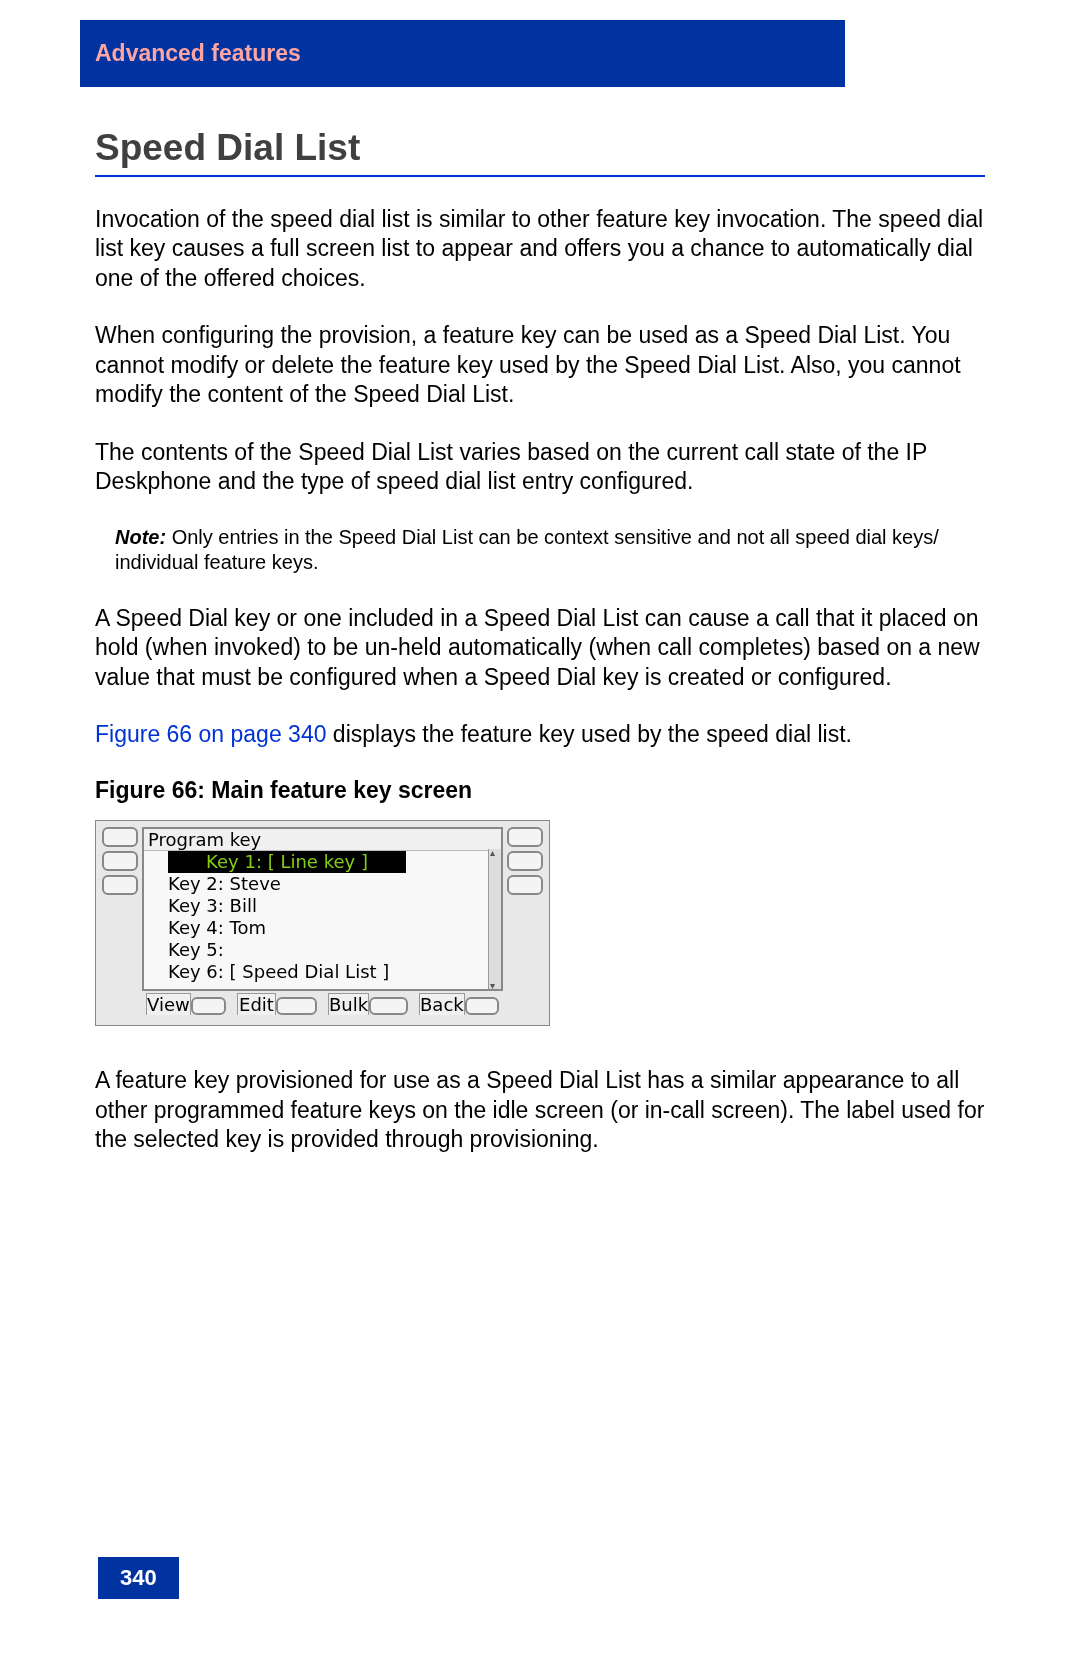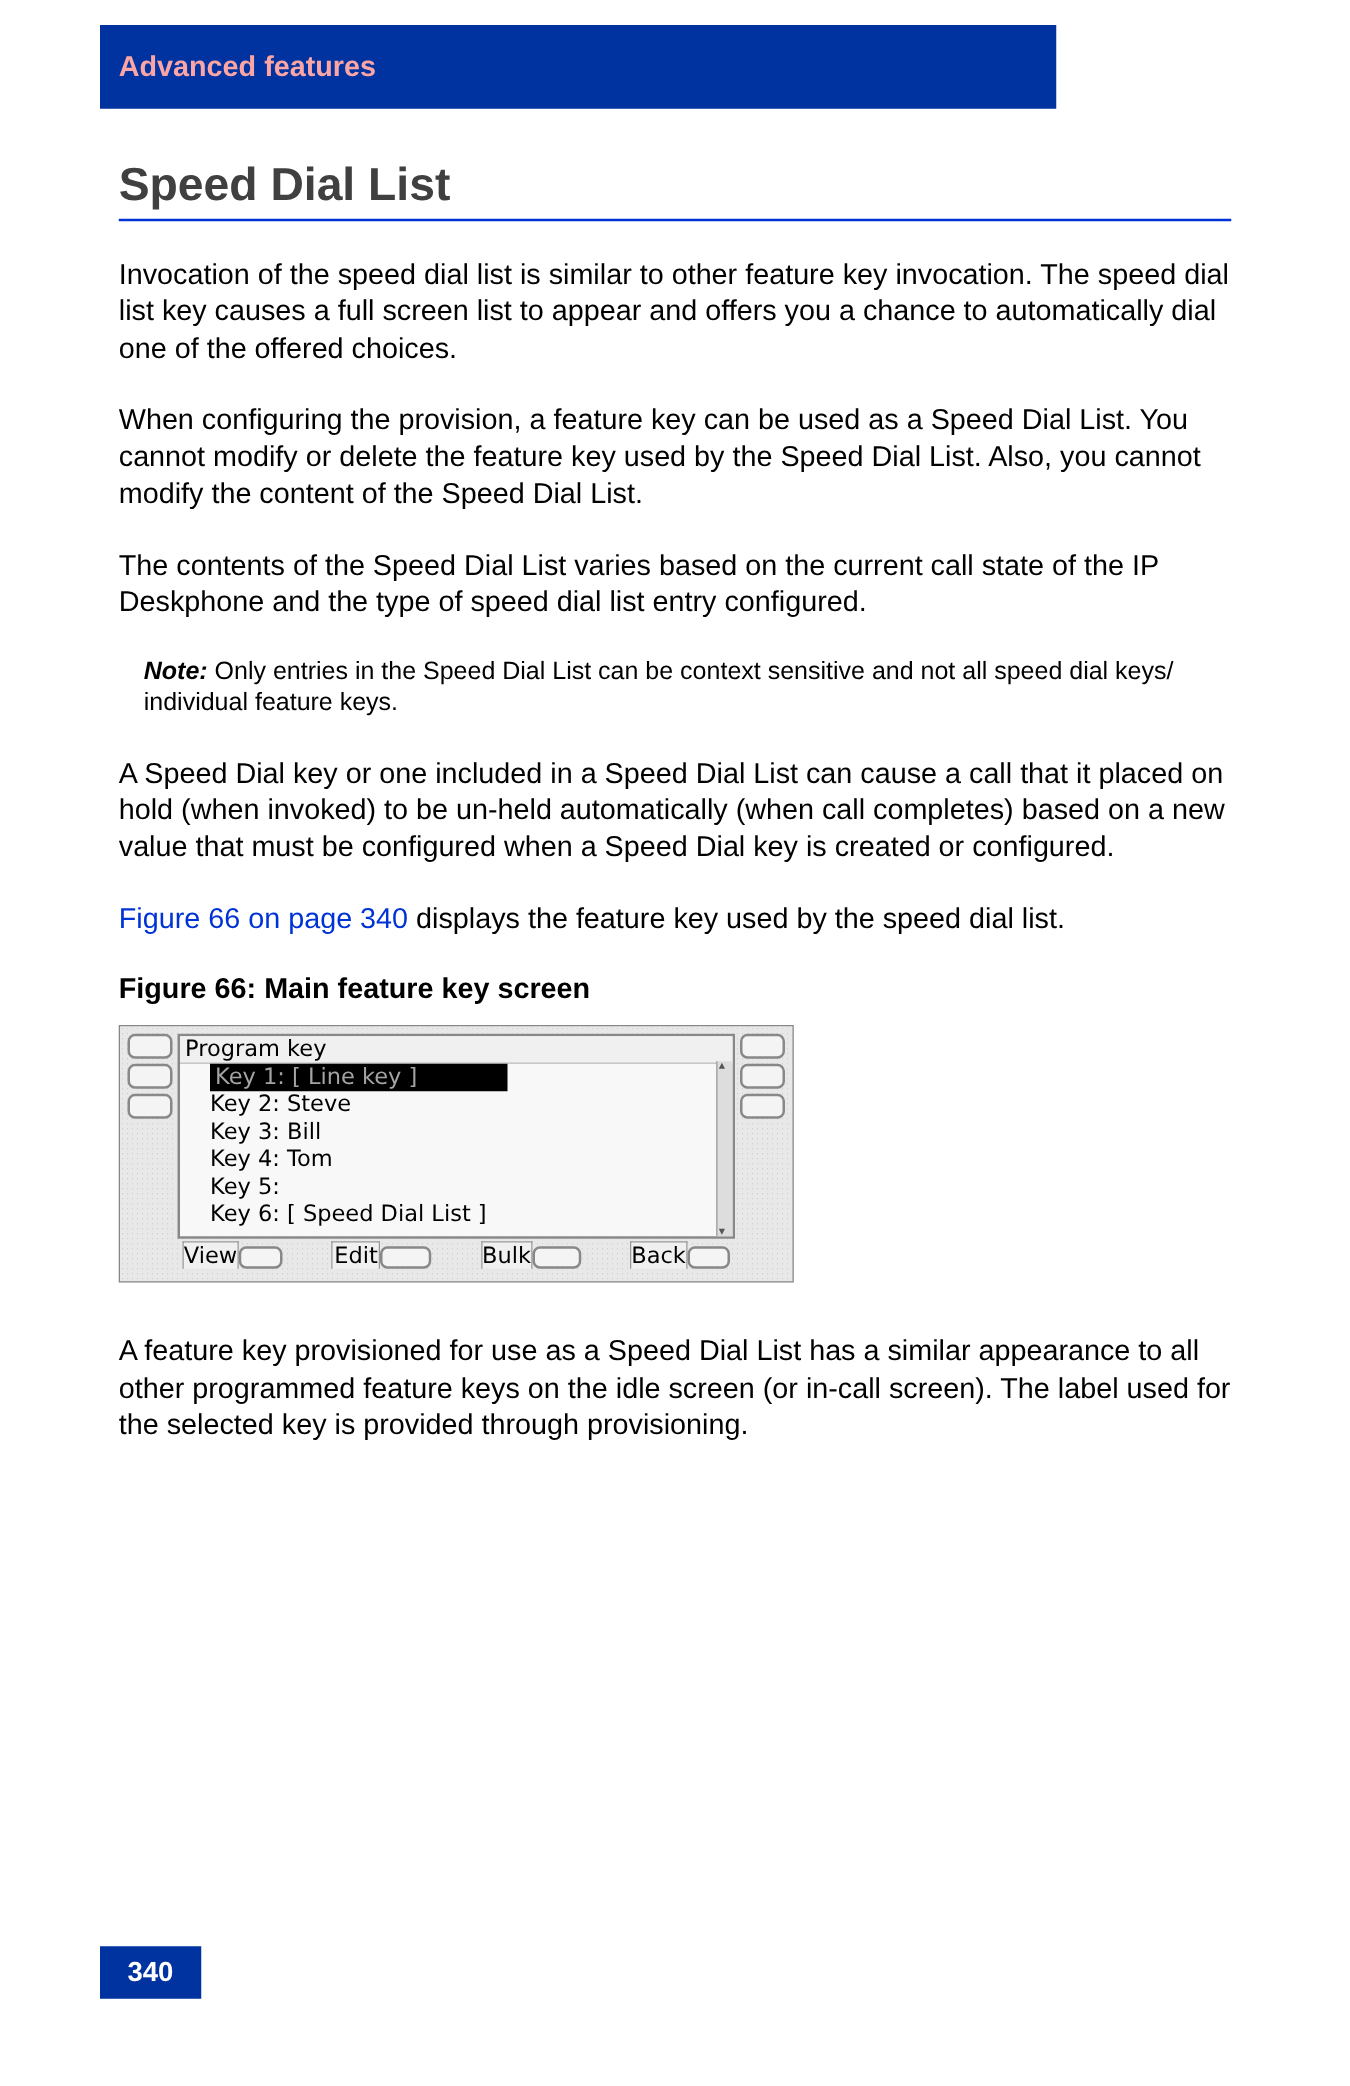--- a/index.html
+++ b/index.html
@@ -53,21 +53,21 @@
     color: #0033d6;
   }
   .figure-caption {
     font-weight: bold;
     font-size: 23px;
     margin-bottom: 16px;
   }
 
   
   .lcd {
-    width: 540px;
+    width: 455px;
     border: 1px solid #888;
     background: #e8e8e8;
     background-image: radial-gradient(#c8c8c8 0.5px, transparent 0.5px);
     background-size: 4px 4px;
     padding: 6px 6px 10px 6px;
     box-sizing: border-box;
     margin-bottom: 40px;
     font-family: "Lucida Sans", "DejaVu Sans", Arial, sans-serif;
   }
   .lcd-top {
@@ -102,24 +102,25 @@
   .lcd-list {
     padding: 0 12px 6px 24px;
   }
   .lcd-item {
     font-size: 18px;
     line-height: 22px;
     white-space: pre;
   }
   .lcd-item.selected {
     background: #000;
-    color: #a3a3a3;
+    color: #84cc16;
     padding: 0 4px;
     display: inline-block;
     min-width: 230px;
+    text-align: center;
   }
   .lcd-scroll {
     position: absolute;
     right: 0;
     top: 20px;
     bottom: 0;
     width: 12px;
     background: #ddd;
     border-left: 1px solid #999;
   }
@@ -164,21 +165,21 @@
     height: 14px;
     width: 100%;
     border: 2px solid #888;
     border-radius: 6px;
     background: #f4f4f4;
     margin-top: 4px;
   }
 
   .page-footer {
     position: absolute;
-    left: 80px;
+    left: 98px;
     bottom: 70px;
     background: #0033a0;
     color: #fff;
     font-weight: bold;
     font-size: 22px;
     padding: 8px 22px 8px 22px;
   }
 </style>
 </head>
 <body>

